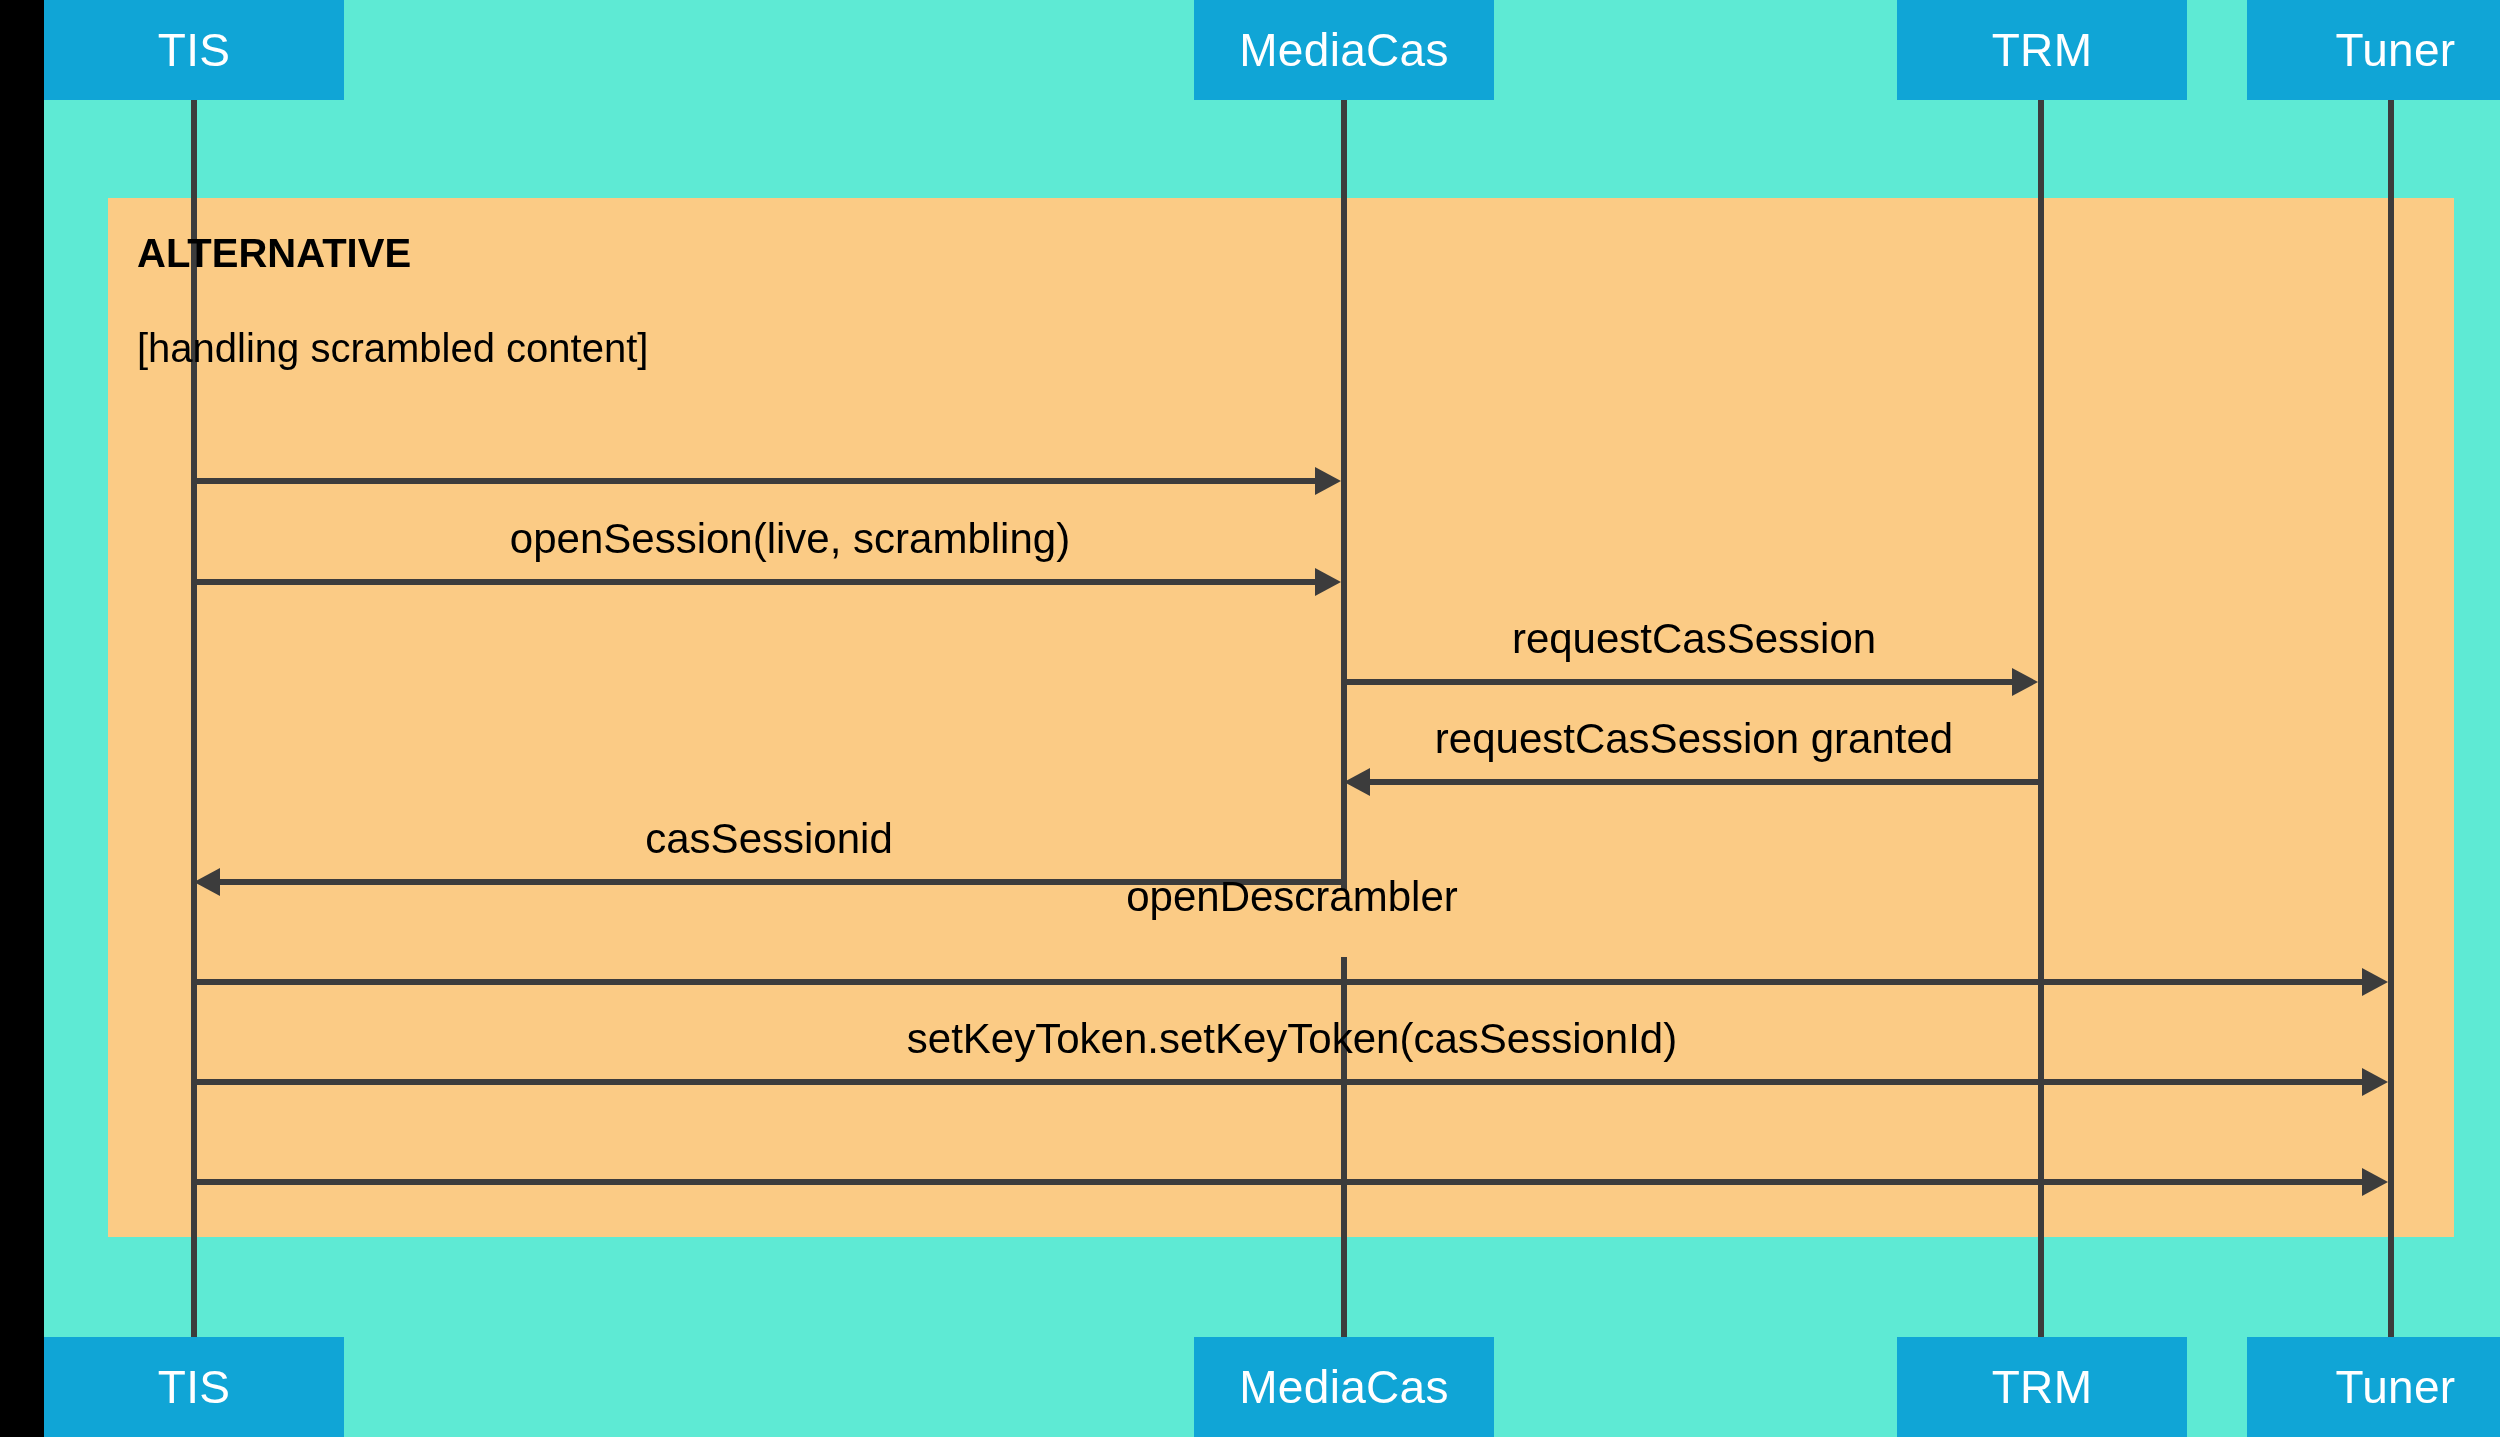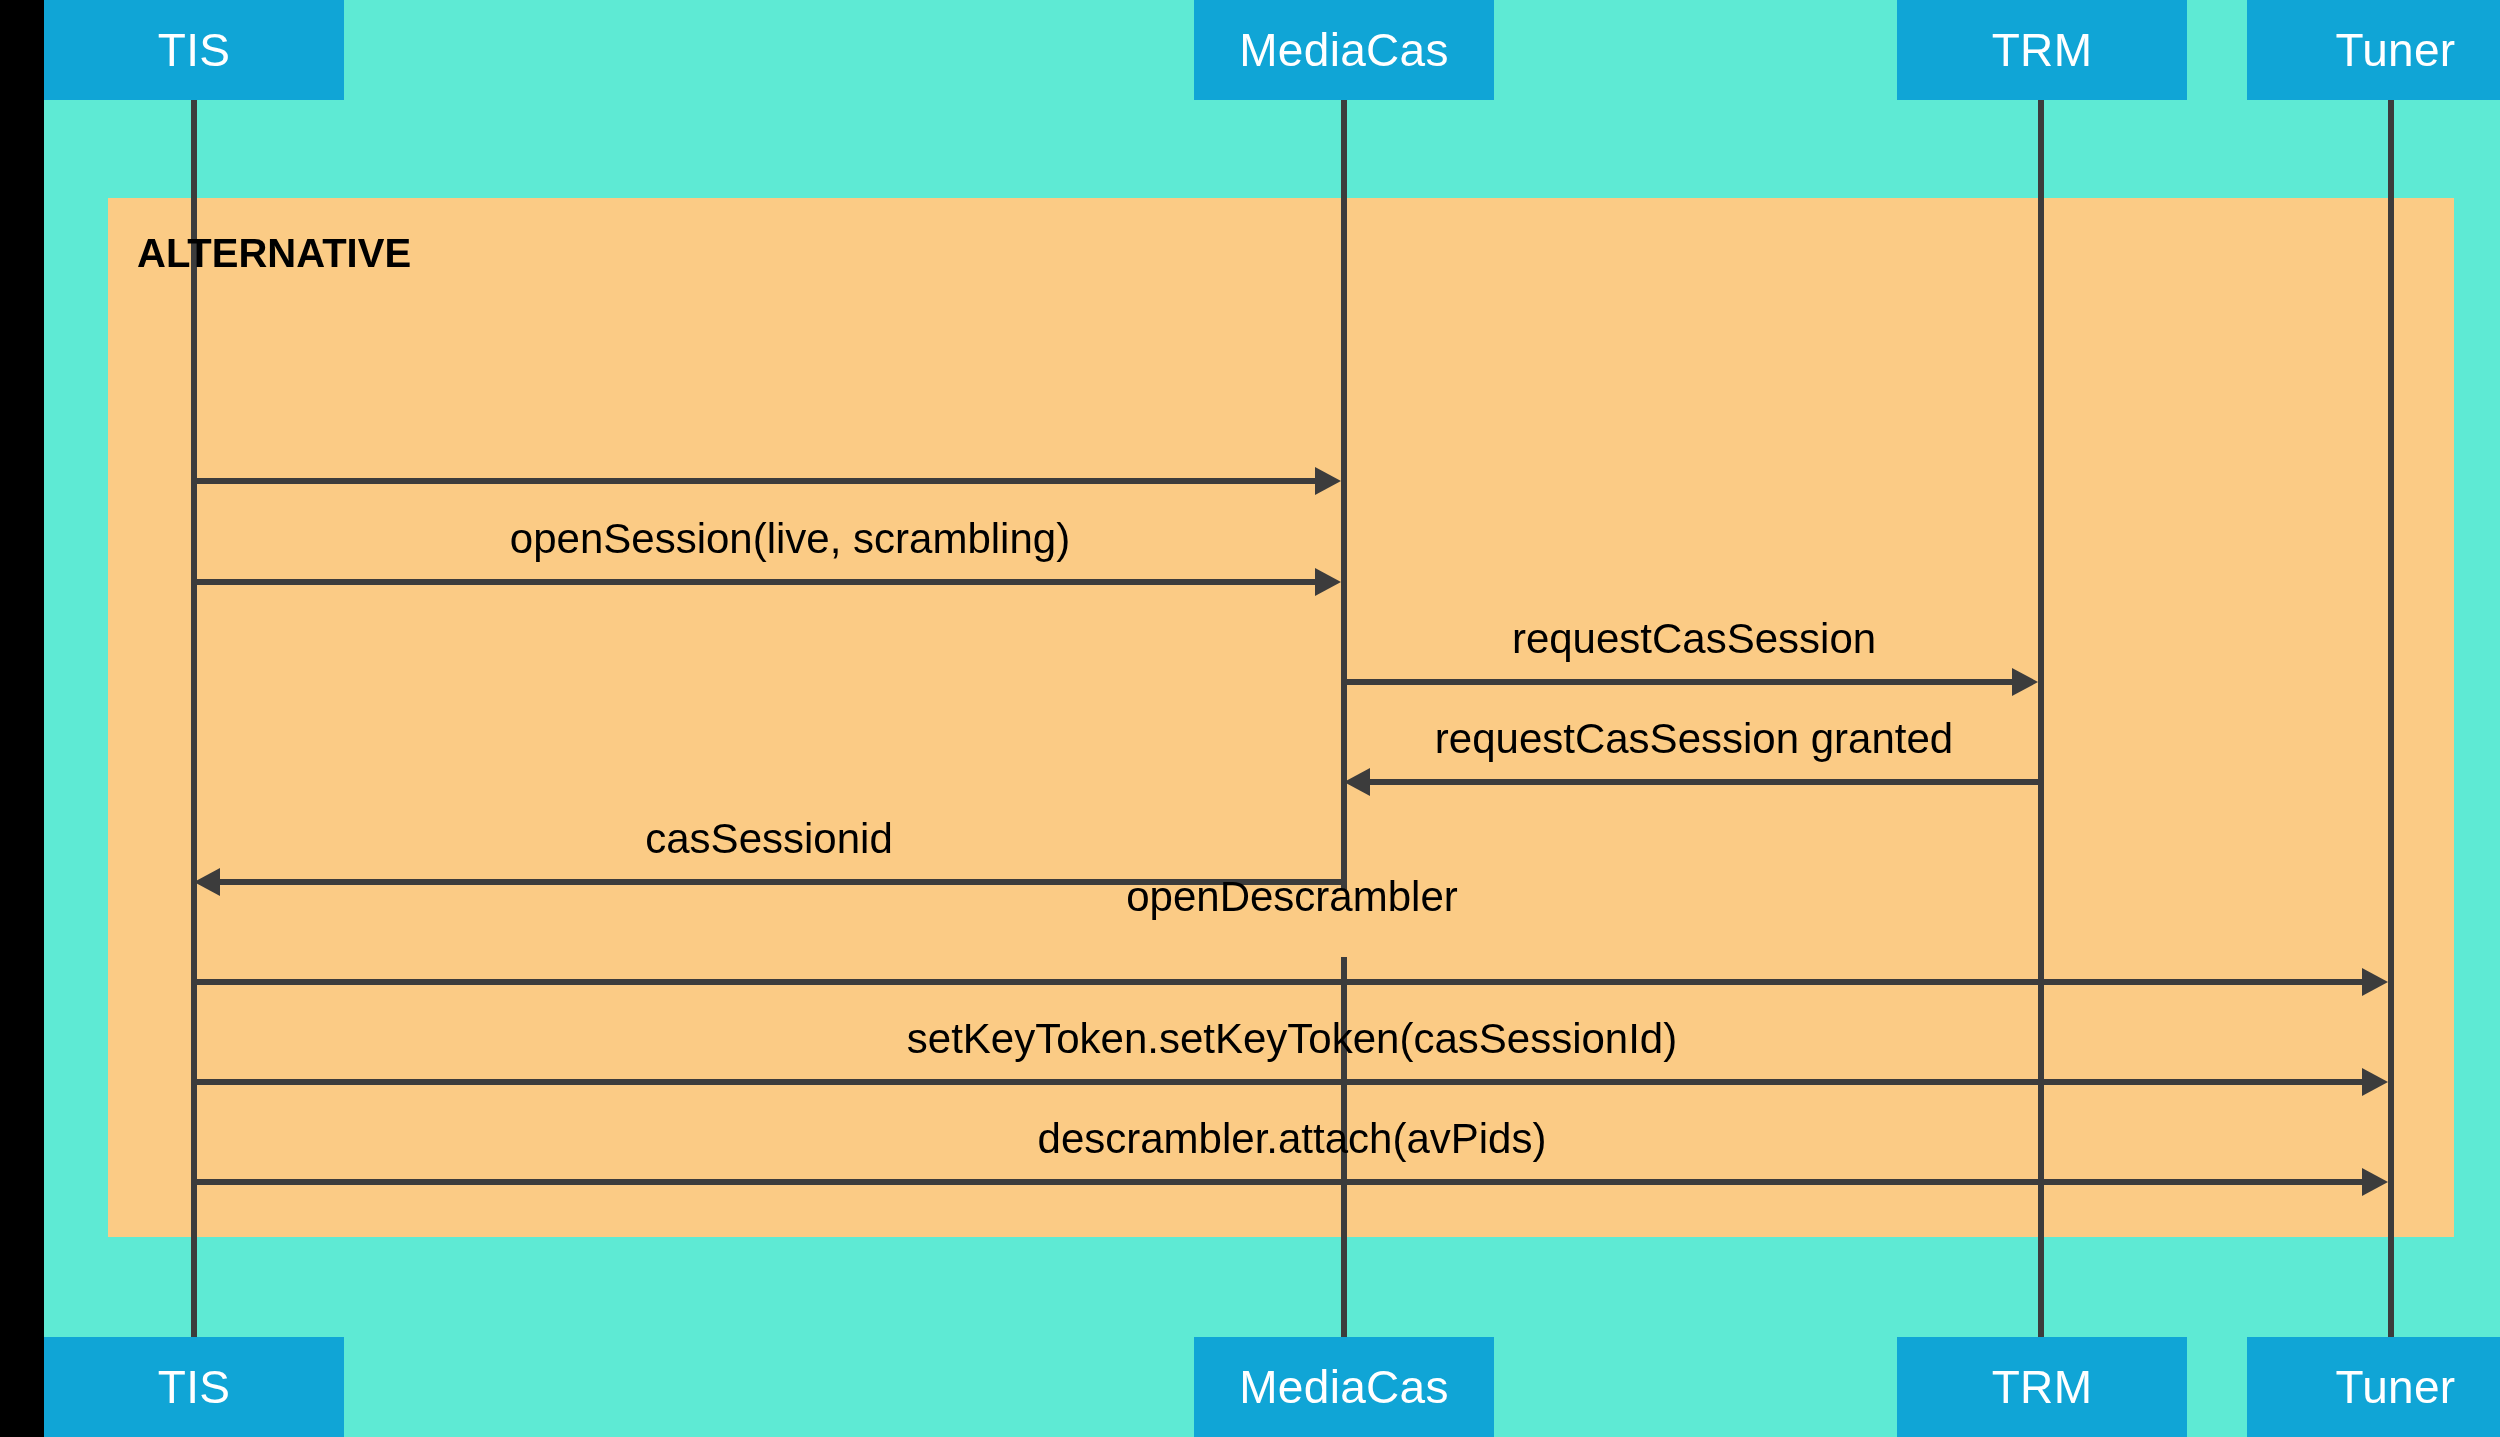--- a/index.html
+++ b/index.html
@@ -116,20 +116,21 @@
 
   <div class="lifeline" style="left:1297px; top:100px; height:790px;"></div>
 
   <div class="lifeline" style="left:1297px; top:957px; height:380px;"></div>
 
   <div class="lifeline" style="left:1994px; top:100px; height:1237px;"></div>
 
   <div class="lifeline" style="left:2344px; top:100px; height:1237px;"></div>
 
   <div class="frame-label" style="left:93px; top:233px;">ALTERNATIVE</div>
+  <div class="frame-guard" style="left:93px; top:328px;">[handling scrambled content]</div>
 
   <div class="msg-line" style="left:150px; top:478px; width:1123px;"></div>
   <div class="msg-head right" style="left:1271px; top:467px;"></div>
 
   <div class="msg-label" style="left:746px; top:518px;">openSession(live, scrambling)</div>
   <div class="msg-line" style="left:150px; top:579px; width:1123px;"></div>
   <div class="msg-head right" style="left:1271px; top:568px;"></div>
 
   <div class="msg-label" style="left:1650px; top:618px;">requestCasSession</div>
   <div class="msg-line" style="left:1300px; top:679px; width:670px;"></div>
@@ -144,21 +145,20 @@
   <div class="msg-head left" style="left:150px; top:868px;"></div>
 
   <div class="msg-label" style="left:1248px; top:876px;">openDescrambler</div>
   <div class="msg-line" style="left:150px; top:979px; width:2170px;"></div>
   <div class="msg-head right" style="left:2318px; top:968px;"></div>
 
   <div class="msg-label" style="left:1248px; top:1018px;">setKeyToken.setKeyToken(casSessionId)</div>
   <div class="msg-line" style="left:150px; top:1079px; width:2170px;"></div>
   <div class="msg-head right" style="left:2318px; top:1068px;"></div>
 
-  <div class="msg-label" style="left:1248px; top:1118px;">descrambler.attach(avPids)</div>
   <div class="msg-line" style="left:150px; top:1179px; width:2170px;"></div>
   <div class="msg-head right" style="left:2318px; top:1168px;"></div>
 
   <div class="participant-box" style="left:0px; top:1337px; width:300px; height:100px;">
     <span>TIS</span>
   </div>
   <div class="participant-box" style="left:1150px; top:1337px; width:300px; height:100px;">
     <span>MediaCas</span>
   </div>
   <div class="participant-box" style="left:1853px; top:1337px; width:290px; height:100px;">

